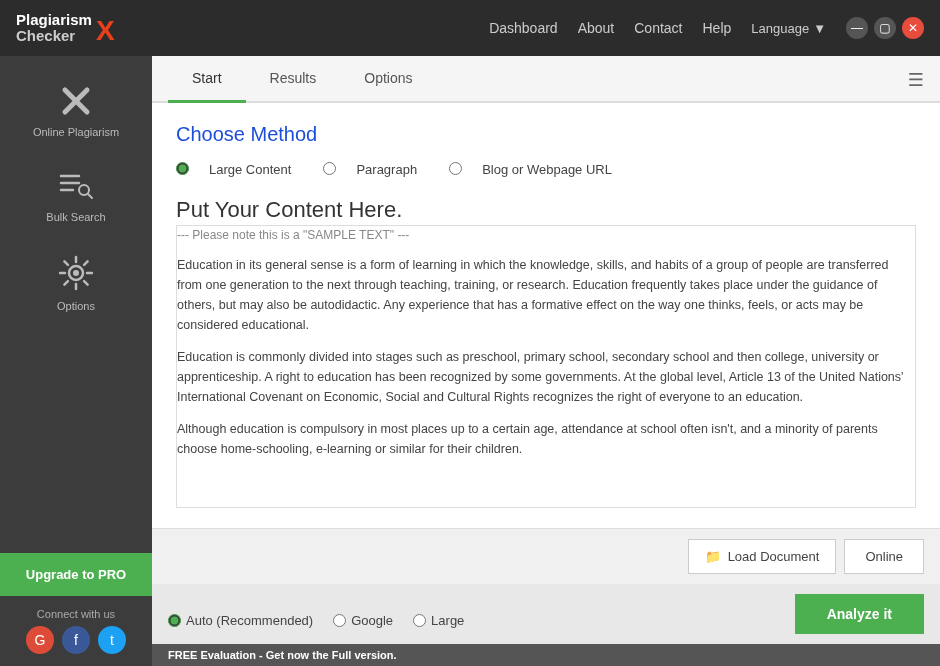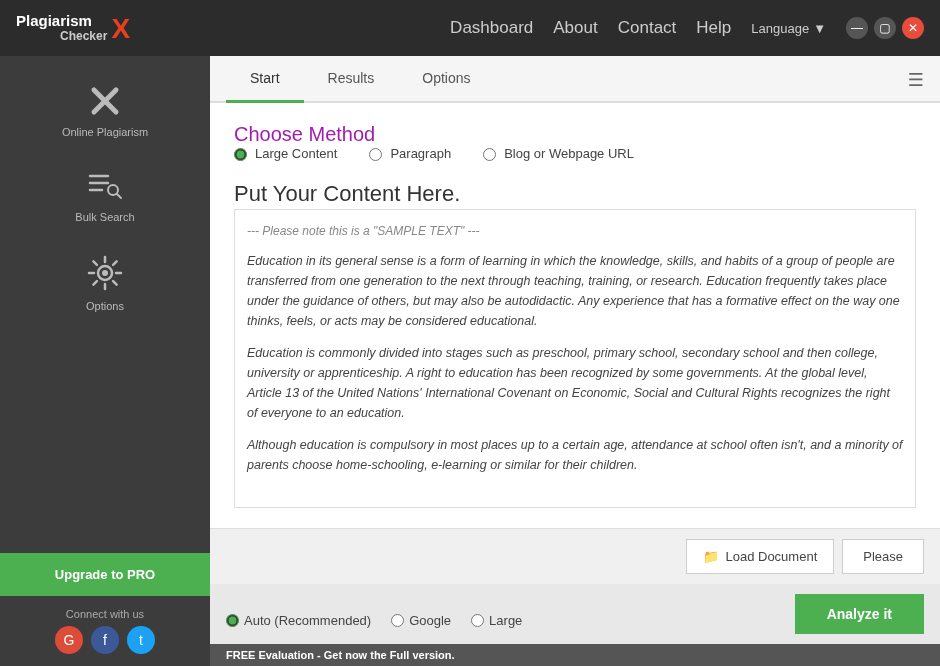--- a/index.html
+++ b/index.html
@@ -10,35 +10,35 @@
       background: #2c2c2c;
       height: 56px;
       display: flex;
       align-items: center;
       padding: 0 16px;
       justify-content: space-between;
     }
     .title-bar-left { display: flex; align-items: center; gap: 10px; }
     .logo-text { color: white; font-size: 15px; font-weight: bold; line-height: 1.1; }
     .logo-x { color: #e8401c; font-size: 28px; font-weight: bold; line-height: 1; }
-    .logo-subtext { color: #ccc; font-size: 12px; margin-left: 44px; }
+    .logo-subtext { color: #ccc; font-size: 15px; }
     .title-bar-nav { display: flex; align-items: center; gap: 20px; }
-    .title-bar-nav a { color: #ccc; text-decoration: none; font-size: 17px; }
+    .title-bar-nav a { color: #ccc; text-decoration: none; font-size: 14px; }
     .language-btn { color: #ccc; font-size: 13px; display: flex; align-items: center; gap: 4px; cursor: pointer; }
     .window-controls { display: flex; gap: 6px; align-items: center; }
     .win-btn { width: 22px; height: 22px; border-radius: 50%; border: none; cursor: pointer; font-size: 12px; display: flex; align-items: center; justify-content: center; }
     .win-min { background: #555; color: white; }
     .win-max { background: #555; color: white; }
     .win-close { background: #e74c3c; color: white; }
 
     
     .main-layout { display: flex; height: calc(666px - 56px); }
 
     
-    .sidebar { width: 210px; background: #3c3c3c; display: flex; flex-direction: column; align-items: center; padding-top: 10px; flex-shrink: 0; }
+    .sidebar { width: 152px; background: #3c3c3c; display: flex; flex-direction: column; align-items: center; padding-top: 10px; flex-shrink: 0; }
     .sidebar-item { width: 100%; display: flex; flex-direction: column; align-items: center; padding: 16px 8px; cursor: pointer; color: #ccc; font-size: 12px; text-align: center; gap: 6px; }
     .sidebar-item-label { font-size: 11px; color: #bbb; }
     .upgrade-btn { width: 100%; background: #4caf50; color: white; border: none; padding: 14px 8px; font-size: 13px; font-weight: bold; cursor: pointer; text-align: center; margin-top: auto; }
     .connect-section { width: 100%; padding: 12px 4px; color: #aaa; font-size: 11px; text-align: center; }
     .social-icons { display: flex; justify-content: center; gap: 8px; margin-top: 6px; }
     .social-icon { width: 28px; height: 28px; border-radius: 50%; display: flex; align-items: center; justify-content: center; font-size: 14px; color: white; cursor: pointer; }
     .social-google { background: #dd4b39; }
     .social-facebook { background: #3b5998; }
     .social-twitter { background: #1da1f2; }
 
@@ -48,28 +48,28 @@
     
     .tabs { background: #f5f5f5; display: flex; align-items: flex-end; border-bottom: 2px solid #ddd; padding: 0 16px; position: relative; }
     .tab { padding: 14px 24px; cursor: pointer; font-size: 14px; color: #555; border-bottom: 3px solid transparent; margin-bottom: -2px; }
     .tab.active { color: #333; border-bottom: 3px solid #4caf50; font-weight: 500; }
     .hamburger { margin-left: auto; font-size: 18px; color: #666; cursor: pointer; padding: 10px 0; }
 
     
     .content-inner { flex: 1; background: white; padding: 20px 24px; overflow: hidden; display: flex; flex-direction: column; }
 
     
-    .choose-method-title { color: #a21caf; font-size: 20px; font-weight: 500; }
+    .choose-method-title { color: #1d4ed8; font-size: 20px; font-weight: 500; margin-bottom: 16px; }
     .radio-group { display: flex; gap: 32px; margin-bottom: 20px; }
-    .radio-label { display: flex; align-items: flex-end; gap: 8px; cursor: pointer; font-size: 13px; color: #444; }
+    .radio-label { display: flex; align-items: flex-start; gap: 20px; cursor: pointer; font-size: 13px; color: #444; }
     .radio-label input[type=radio] { accent-color: #4caf50; }
 
     
     .textarea-title { font-size: 22px; color: #333; font-weight: 400; margin-bottom: 2px; }
-    .text-content-area { flex: 1; border: 1px solid #ddd; padding: 12px; overflow-y: auto; font-size: 13px; color: #444; line-height: 1.6; position: relative; background: white; font-style: italic; }
+    .text-content-area { flex: 1; border: 1px solid #ddd; padding: 0; overflow-y: auto; font-size: 13px; color: #444; line-height: 1.6; position: relative; background: white; }
     .sample-note { color: #888; margin-bottom: 10px; font-size: 12px; }
     .text-paragraph { margin-bottom: 12px; font-size: 12.5px; color: #444; }
 
     
     .text-content-area::-webkit-scrollbar { width: 10px; }
     .text-content-area::-webkit-scrollbar-track { background: #f0f0f0; }
     .text-content-area::-webkit-scrollbar-thumb { background: #bbb; }
 
     
     .bottom-toolbar { background: #f0f0f0; padding: 10px 16px; display: flex; align-items: center; justify-content: flex-end; gap: 8px; border-top: 1px solid #ddd; }
@@ -223,21 +223,21 @@
         <p class="text-paragraph">Although education is compulsory in most places up to a certain age, attendance at school often isn't, and a minority of parents choose home-schooling, e-learning or similar for their children.</p>
       </div>
 
     </div>
 
     <div class="bottom-toolbar">
       <button class="load-doc-btn">
         <span>📁</span>
         <span>Load Document</span>
       </button>
-      <button class="clear-btn">Please</button>
+      <button class="clear-btn">Online</button>
     </div>
 
     <div class="search-engine-row">
       <div class="search-radio-group">
         <label class="search-radio-label">
           <input type="radio" name="engine" checked="" style="">
           <span>Auto (Recommended)</span>
         </label>
         <label class="search-radio-label">
           <input type="radio" name="engine" style="">

